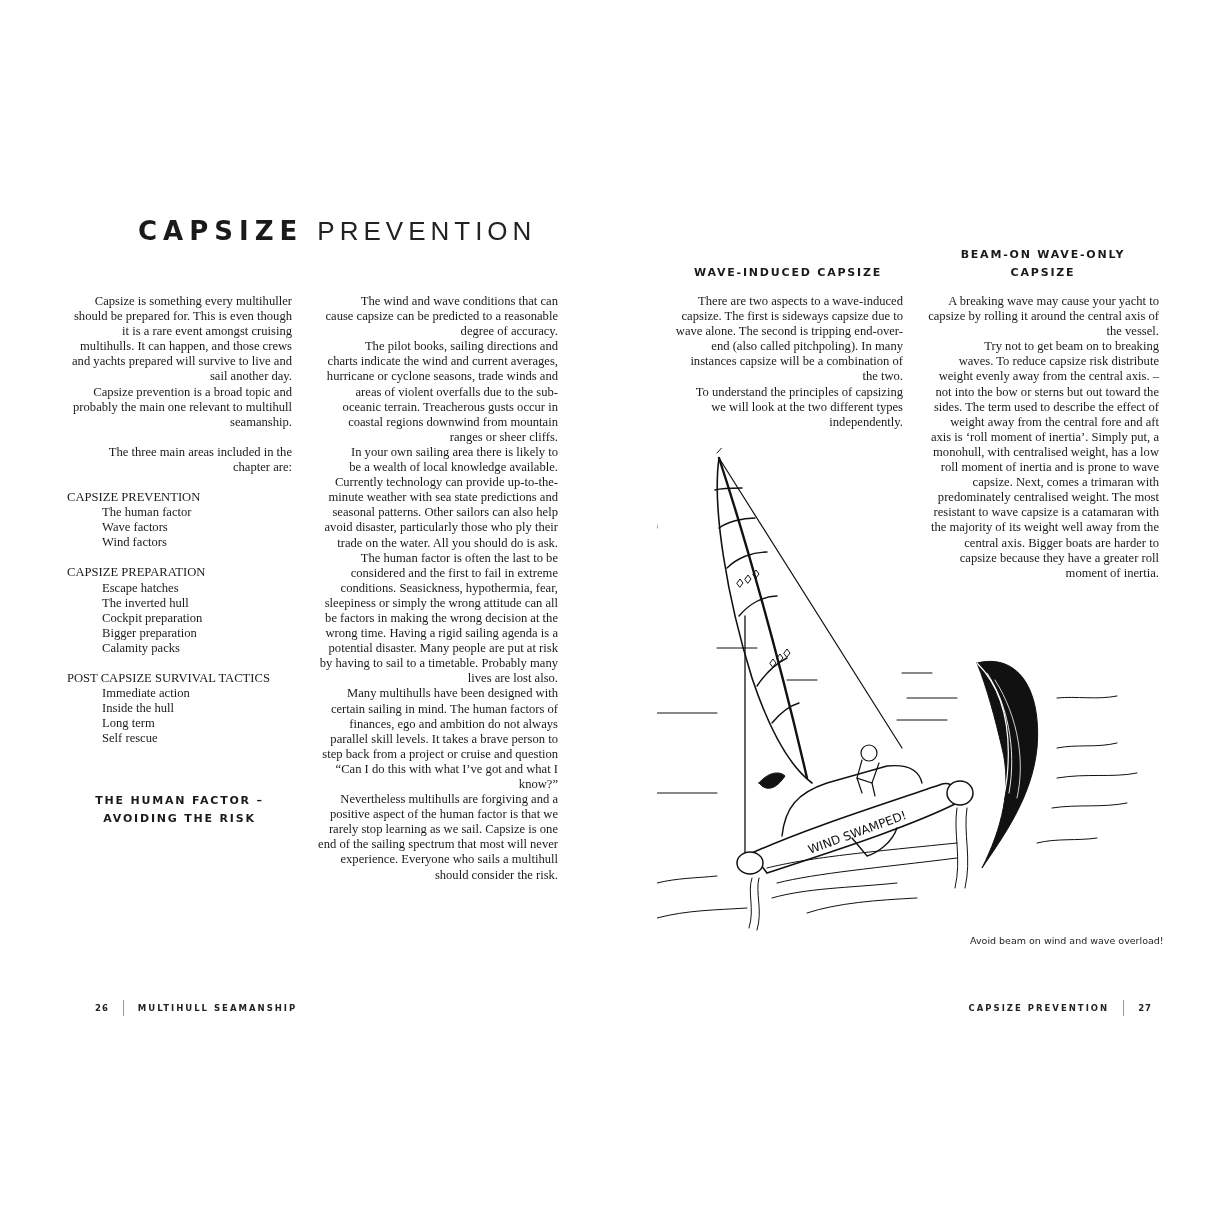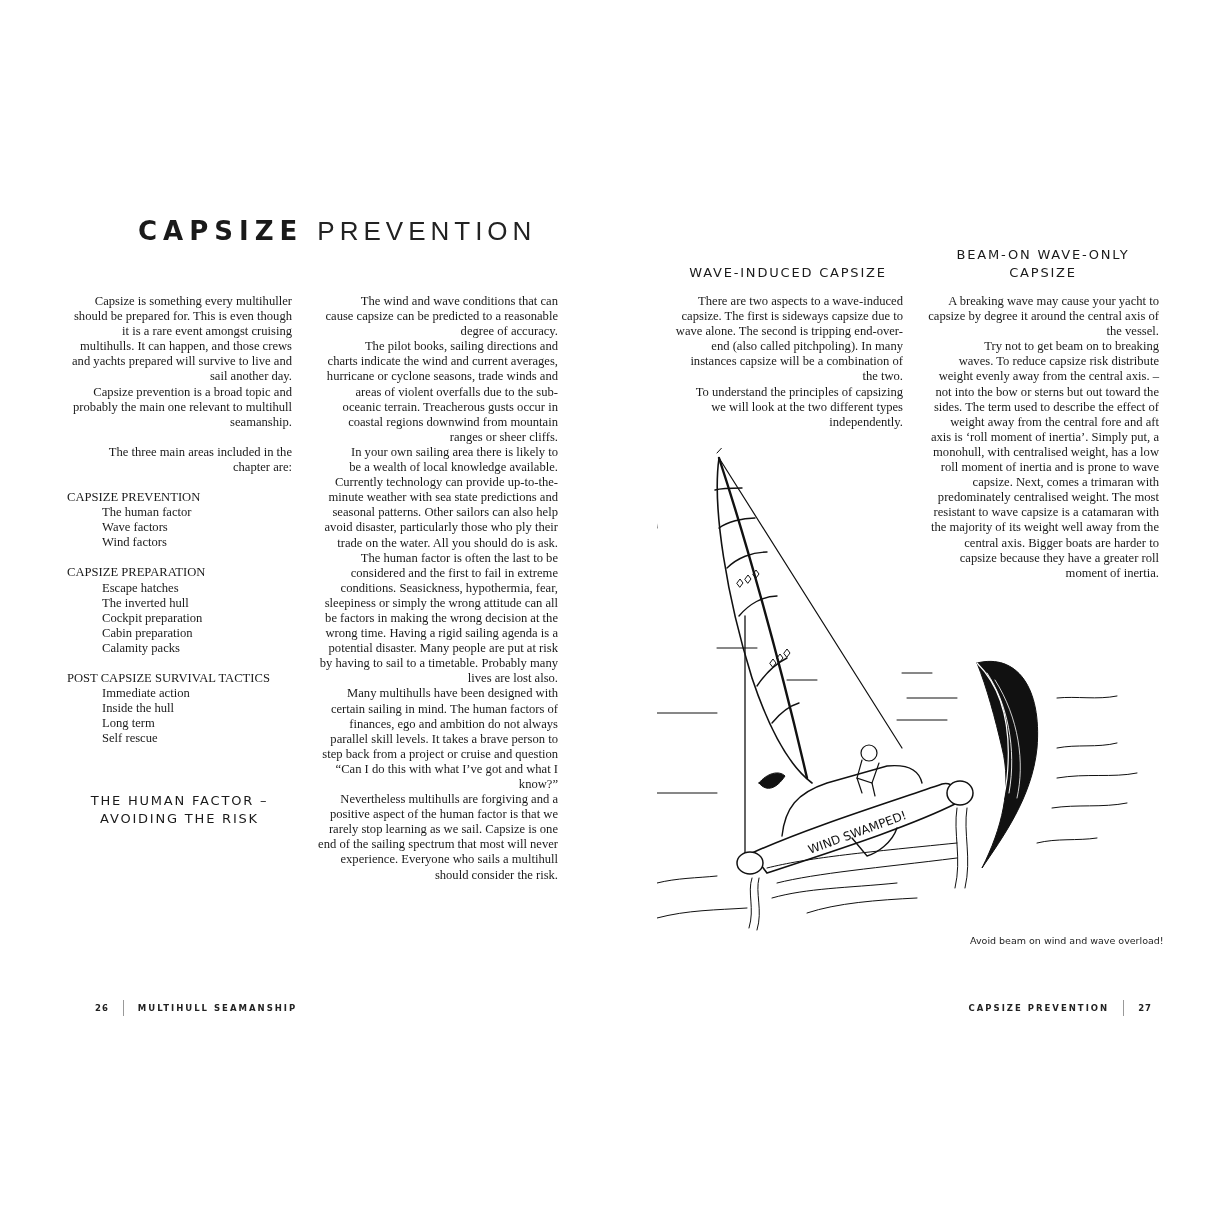--- a/index.html
+++ b/index.html
@@ -19,21 +19,21 @@
 
     .col1 { left: 65px; top: 294px; width: 225px; }
     .col2 { left: 316px; top: 294px; width: 240px; }
     .col3 { left: 671px; top: 294px; width: 230px; }
     .col4 { left: 925px; top: 294px; width: 232px; }
 
     .list-group { margin-top: 15px; }
     .list-head { text-transform: none; }
     .list-item { padding-left: 35px; }
 
-    .subhead { font-family: "DejaVu Sans", sans-serif; font-weight: 400; font-size: 13px; letter-spacing: 1.8px; text-align: center; line-height: 18px; }
+    .subhead { font-family: "DejaVu Sans", sans-serif; font-weight: 700; font-size: 11px; letter-spacing: 1.8px; text-align: center; line-height: 18px; }
     .sh-human { position: absolute; left: 65px; top: 792px; width: 225px; text-align: center; }
     .sh-wave { position: absolute; left: 671px; top: 264px; width: 230px; }
     .sh-beam { position: absolute; left: 925px; top: 246px; width: 232px; }
 
     .col1b { left: 65px; top: 839px; width: 225px; }
 
     .illus { position: absolute; left: 655px; top: 448px; width: 520px; height: 500px; }
 
     .caption { position: absolute; left: 968px; top: 935px; font-family: "DejaVu Sans", sans-serif; font-size: 9.5px; color: #222; white-space: nowrap; }
 
@@ -62,21 +62,21 @@
       <div class="list-head">CAPSIZE PREVENTION</div>
       <div class="list-item">The human factor</div>
       <div class="list-item">Wave factors</div>
       <div class="list-item">Wind factors</div>
     </div>
     <div class="list-group">
       <div class="list-head">CAPSIZE PREPARATION</div>
       <div class="list-item">Escape hatches</div>
       <div class="list-item">The inverted hull</div>
       <div class="list-item">Cockpit preparation</div>
-      <div class="list-item">Cabin preparation</div>
+      <div class="list-item">Bigger preparation</div>
       <div class="list-item">Calamity packs</div>
     </div>
     <div class="list-group">
       <div class="list-head">POST CAPSIZE SURVIVAL TACTICS</div>
       <div class="list-item">Immediate action</div>
       <div class="list-item">Inside the hull</div>
       <div class="list-item">Long term</div>
       <div class="list-item">Self rescue</div>
     </div>
   </div>
@@ -100,21 +100,21 @@
   <div class="col col3">
     <p>There are two aspects to a wave-induced capsize. The first is sideways capsize due to wave alone. The second is tripping end-over-end (also called pitchpoling). In many instances capsize will be a combination of the two.</p>
     <p class="ind">To understand the principles of capsizing we will look at the two different types independently.</p>
   </div>
 
   <div class="subhead sh-beam">
     <div>BEAM-ON WAVE-ONLY</div>
     <div>CAPSIZE</div>
   </div>
   <div class="col col4">
-    <p>A breaking wave may cause your yacht to capsize by degree it around the central axis of the vessel.</p>
+    <p>A breaking wave may cause your yacht to capsize by rolling it around the central axis of the vessel.</p>
     <p class="ind">Try not to get beam on to breaking waves. To reduce capsize risk distribute weight evenly away from the central axis. – not into the bow or sterns but out toward the sides. The term used to describe the effect of weight away from the central fore and aft axis is ‘roll moment of inertia’. Simply put, a monohull, with centralised weight, has a low roll moment of inertia and is prone to wave capsize. Next, comes a trimaran with predominately centralised weight. The most resistant to wave capsize is a catamaran with the majority of its weight well away from the central axis. Bigger boats are harder to capsize because they have a greater roll moment of inertia.</p>
   </div>
 
   <svg class="illus" viewBox="0 0 520 500" fill="none" stroke="#111" stroke-width="1.4" stroke-linecap="round">
 
     <g stroke-width="1">
       <line x1="60" y1="5" x2="72" y2="-8"></line>
       <line x1="-5" y1="32" x2="0" y2="80"></line>
       <line x1="60" y1="200" x2="100" y2="200"></line>
       <line x1="-10" y1="265" x2="60" y2="265"></line>

